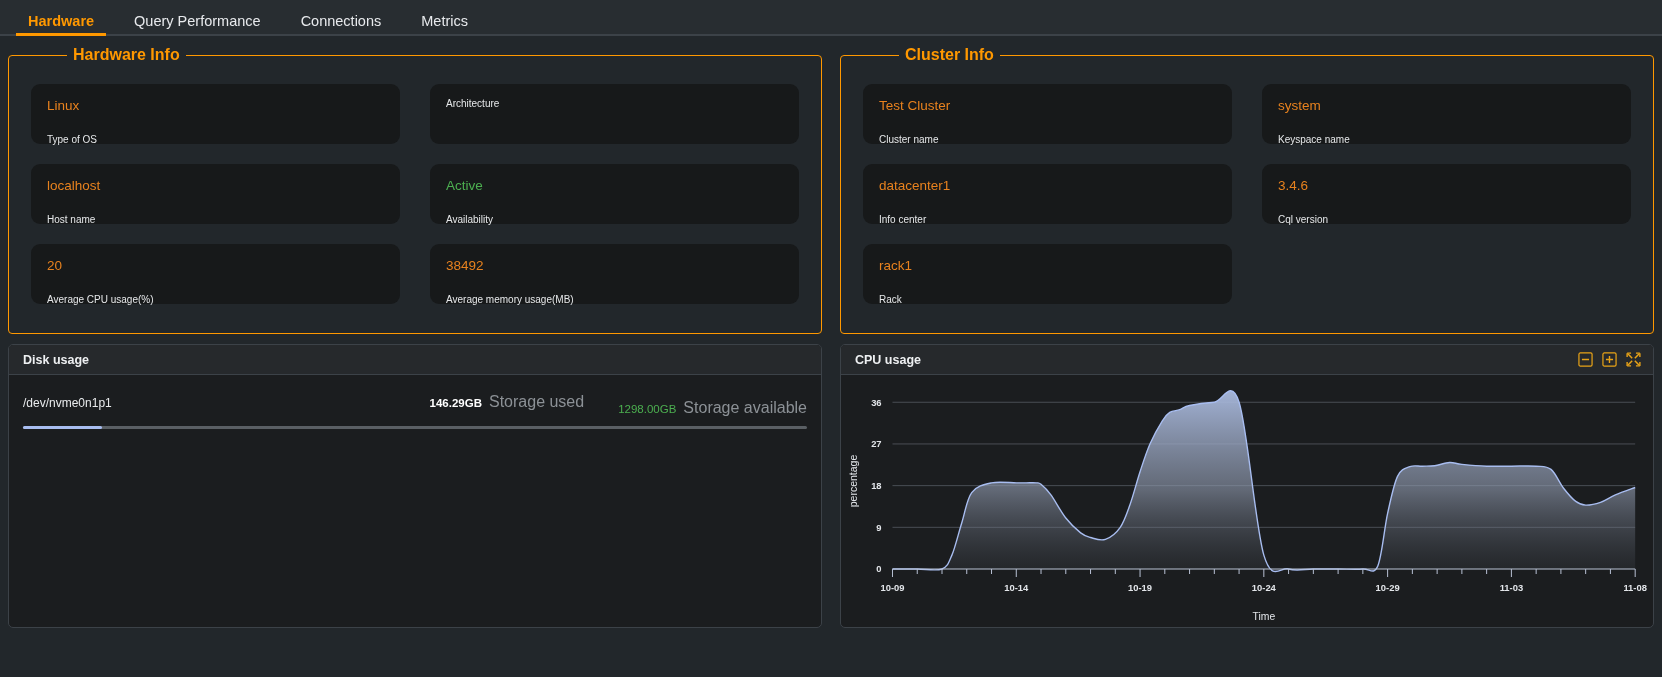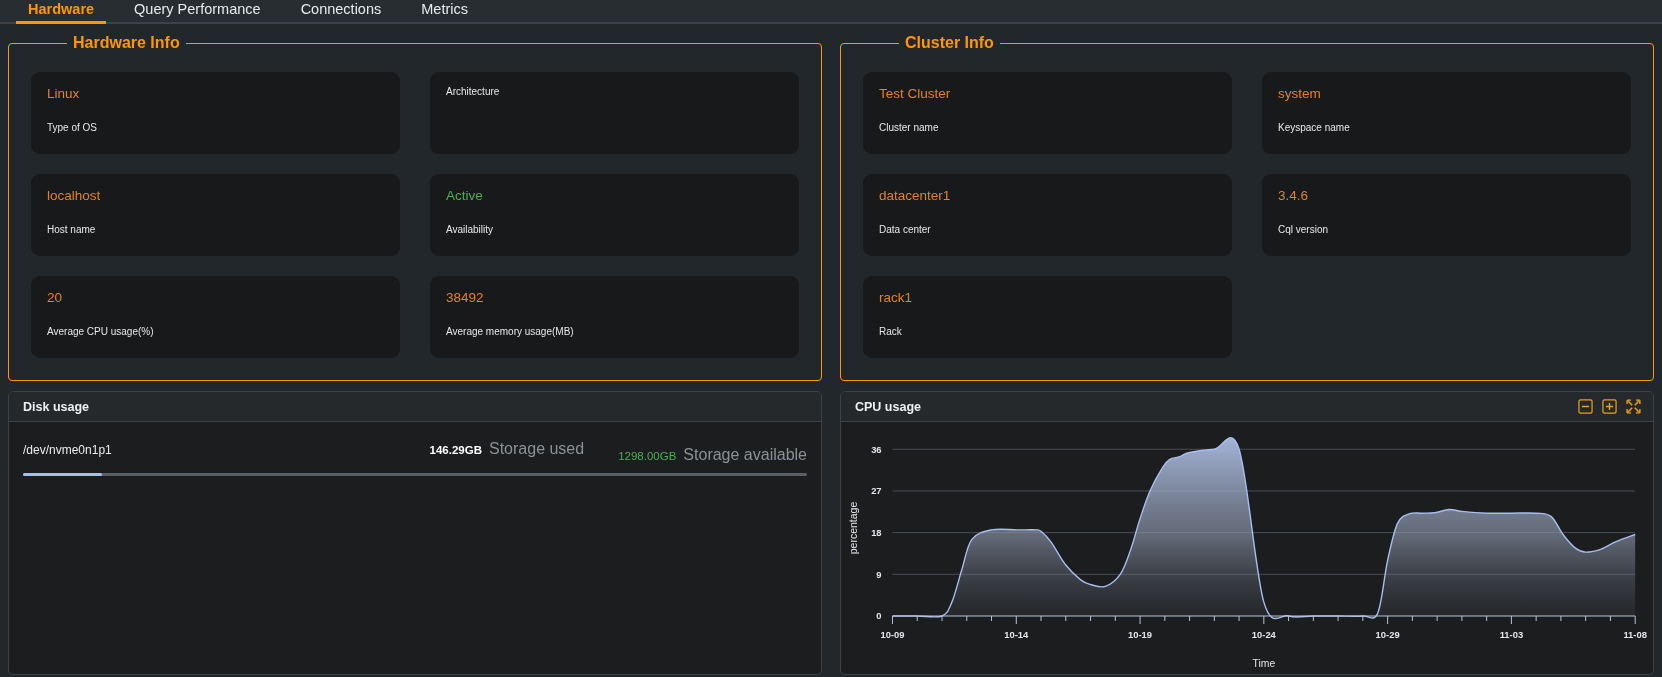--- a/index.html
+++ b/index.html
@@ -5,21 +5,21 @@
   * { box-sizing: border-box; margin: 0; padding: 0; }
   html, body {
     width: 1662px; height: 677px;
     background: #22272b;
     font-family: "Liberation Sans", sans-serif;
     overflow: hidden;
   }
 
   
   .tabbar {
-    height: 24px;
+    height: 36px;
     background: #282d31;
     display: flex;
     align-items: flex-end;
     padding-left: 8px;
     position: relative;
   }
   .tabbar::after {
     content: "";
     position: absolute;
     left: 0; right: 0; bottom: 0;
@@ -67,21 +67,21 @@
   .cards {
     display: grid;
     grid-template-columns: 1fr 1fr;
     gap: 20px 30px;
     margin-top: 6px;
   }
   .card {
     background: #17191a;
     border-radius: 9px;
     padding: 14px 16px 12px 16px;
-    height: 82px;
+    height: 60px;
   }
   .card .val {
     font-size: 13.5px;
     color: #e8821e;
     margin-bottom: 21px;
     white-space: nowrap;
     overflow: hidden;
   }
   .card .val.green { color: #4caf50; }
   .card .lbl {
@@ -202,21 +202,21 @@
       <div class="card">
         <div class="val">Test Cluster</div>
         <div class="lbl">Cluster name</div>
       </div>
       <div class="card">
         <div class="val">system</div>
         <div class="lbl">Keyspace name</div>
       </div>
       <div class="card">
         <div class="val">datacenter1</div>
-        <div class="lbl">Data center</div>
+        <div class="lbl">Info center</div>
       </div>
       <div class="card">
         <div class="val">3.4.6</div>
         <div class="lbl">Cql version</div>
       </div>
       <div class="card">
         <div class="val">rack1</div>
         <div class="lbl">Rack</div>
       </div>
       <div class="card empty"></div>

